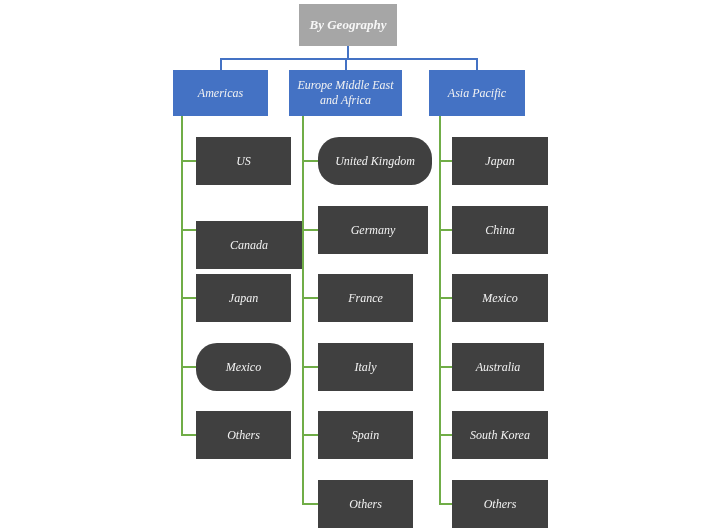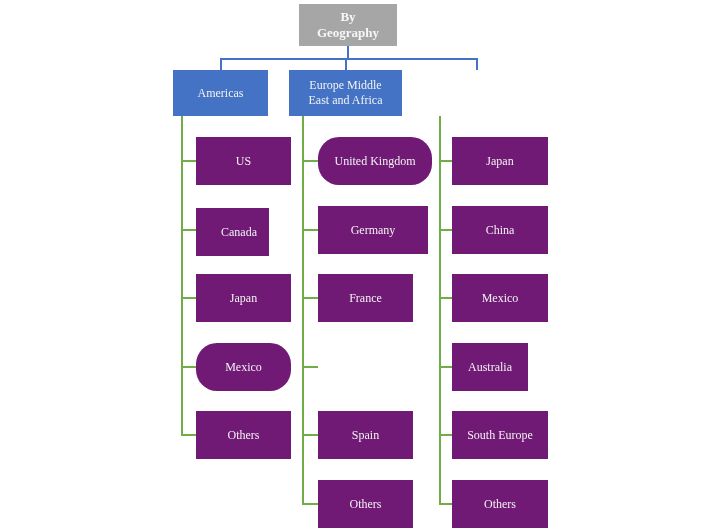--- a/index.html
+++ b/index.html
@@ -11,33 +11,34 @@
     font-family: "Liberation Serif", "DejaVu Serif", serif;
     overflow: hidden;
   }
   .node {
     position: absolute;
     display: flex;
     align-items: center;
     justify-content: center;
     text-align: center;
     box-sizing: border-box;
-    padding: 2px 12px;
+    padding: 2px 5px;
     color: #f2f2f2;
     font-size: 12px;
     line-height: 1.25;
+    font-style: italic;
   }
   .root {
     background: #a6a6a6;
     color: #f7f7f7;
     font-weight: bold;
     font-size: 13px;
   }
   .branch { background: #4472c4; }
-  .leaf   { background: #701a75; }
+  .leaf   { background: #404040; }
   .line { position: absolute; }
   .blue  { background: #4472c4; }
   .green { background: #70ad47; }
 </style>
 </head>
 <body>
 
 <div class="canvas">
 
   <div class="line blue" style="left:347px; top:46px; width:2px; height:13px;"></div>
@@ -73,25 +74,28 @@
   <div class="node root" style="left:299px; top:4px; width:98px; height:42px;">
     <span>By Geography</span>
   </div>
 
   <div class="node branch" style="left:173px; top:70px; width:95px; height:46px;align-items:center;">
     <span>Americas</span>
   </div>
   <div class="node branch" style="left:289px; top:70px; width:113px; height:46px;">
     <span>Europe Middle East and Africa</span>
   </div>
+  <div class="node branch" style="left:429px; top:70px; width:96px; height:46px;">
+    <span>Asia Pacific</span>
+  </div>
 
   <div class="node leaf" style="left:196px; top:137px; width:95px; height:48px;">
     <span>US</span>
   </div>
-  <div class="node leaf" style="left:196px; top:208px; width:73px; height:48px;justify-content:flex-end;">
+  <div class="node leaf" style="left:196px; top:221px; width:106px; height:48px;">
     <span>Canada</span>
   </div>
   <div class="node leaf" style="left:196px; top:274px; width:95px; height:48px;">
     <span>Japan</span>
   </div>
   <div class="node leaf" style="left:196px; top:343px; width:95px; height:48px;border-radius:21px;">
     <span>Mexico</span>
   </div>
   <div class="node leaf" style="left:196px; top:411px; width:95px; height:48px;">
     <span>Others</span>
@@ -99,39 +103,42 @@
 
   <div class="node leaf" style="left:318px; top:137px; width:114px; height:48px;border-radius:21px;">
     <span>United Kingdom</span>
   </div>
   <div class="node leaf" style="left:318px; top:206px; width:110px; height:48px;">
     <span>Germany</span>
   </div>
   <div class="node leaf" style="left:318px; top:274px; width:95px; height:48px;">
     <span>France</span>
   </div>
+  <div class="node leaf" style="left:318px; top:343px; width:95px; height:48px;">
+    <span>Italy</span>
+  </div>
   <div class="node leaf" style="left:318px; top:411px; width:95px; height:48px;">
     <span>Spain</span>
   </div>
   <div class="node leaf" style="left:318px; top:480px; width:95px; height:48px;">
     <span>Others</span>
   </div>
 
   <div class="node leaf" style="left:452px; top:137px; width:96px; height:48px;text-align:center;">
     <span>Japan</span>
   </div>
   <div class="node leaf" style="left:452px; top:206px; width:96px; height:48px;">
     <span>China</span>
   </div>
   <div class="node leaf" style="left:452px; top:274px; width:96px; height:48px;">
     <span>Mexico</span>
   </div>
-  <div class="node leaf" style="left:452px; top:343px; width:76px; height:48px;text-align:center;">
+  <div class="node leaf" style="left:452px; top:343px; width:92px; height:48px;text-align:center;">
     <span>Australia</span>
   </div>
   <div class="node leaf" style="left:452px; top:411px; width:96px; height:48px;">
-    <span>South Europe</span>
+    <span>South Korea</span>
   </div>
   <div class="node leaf" style="left:452px; top:480px; width:96px; height:48px;">
     <span>Others</span>
   </div>
 
 </div>
 
 </body></html>

